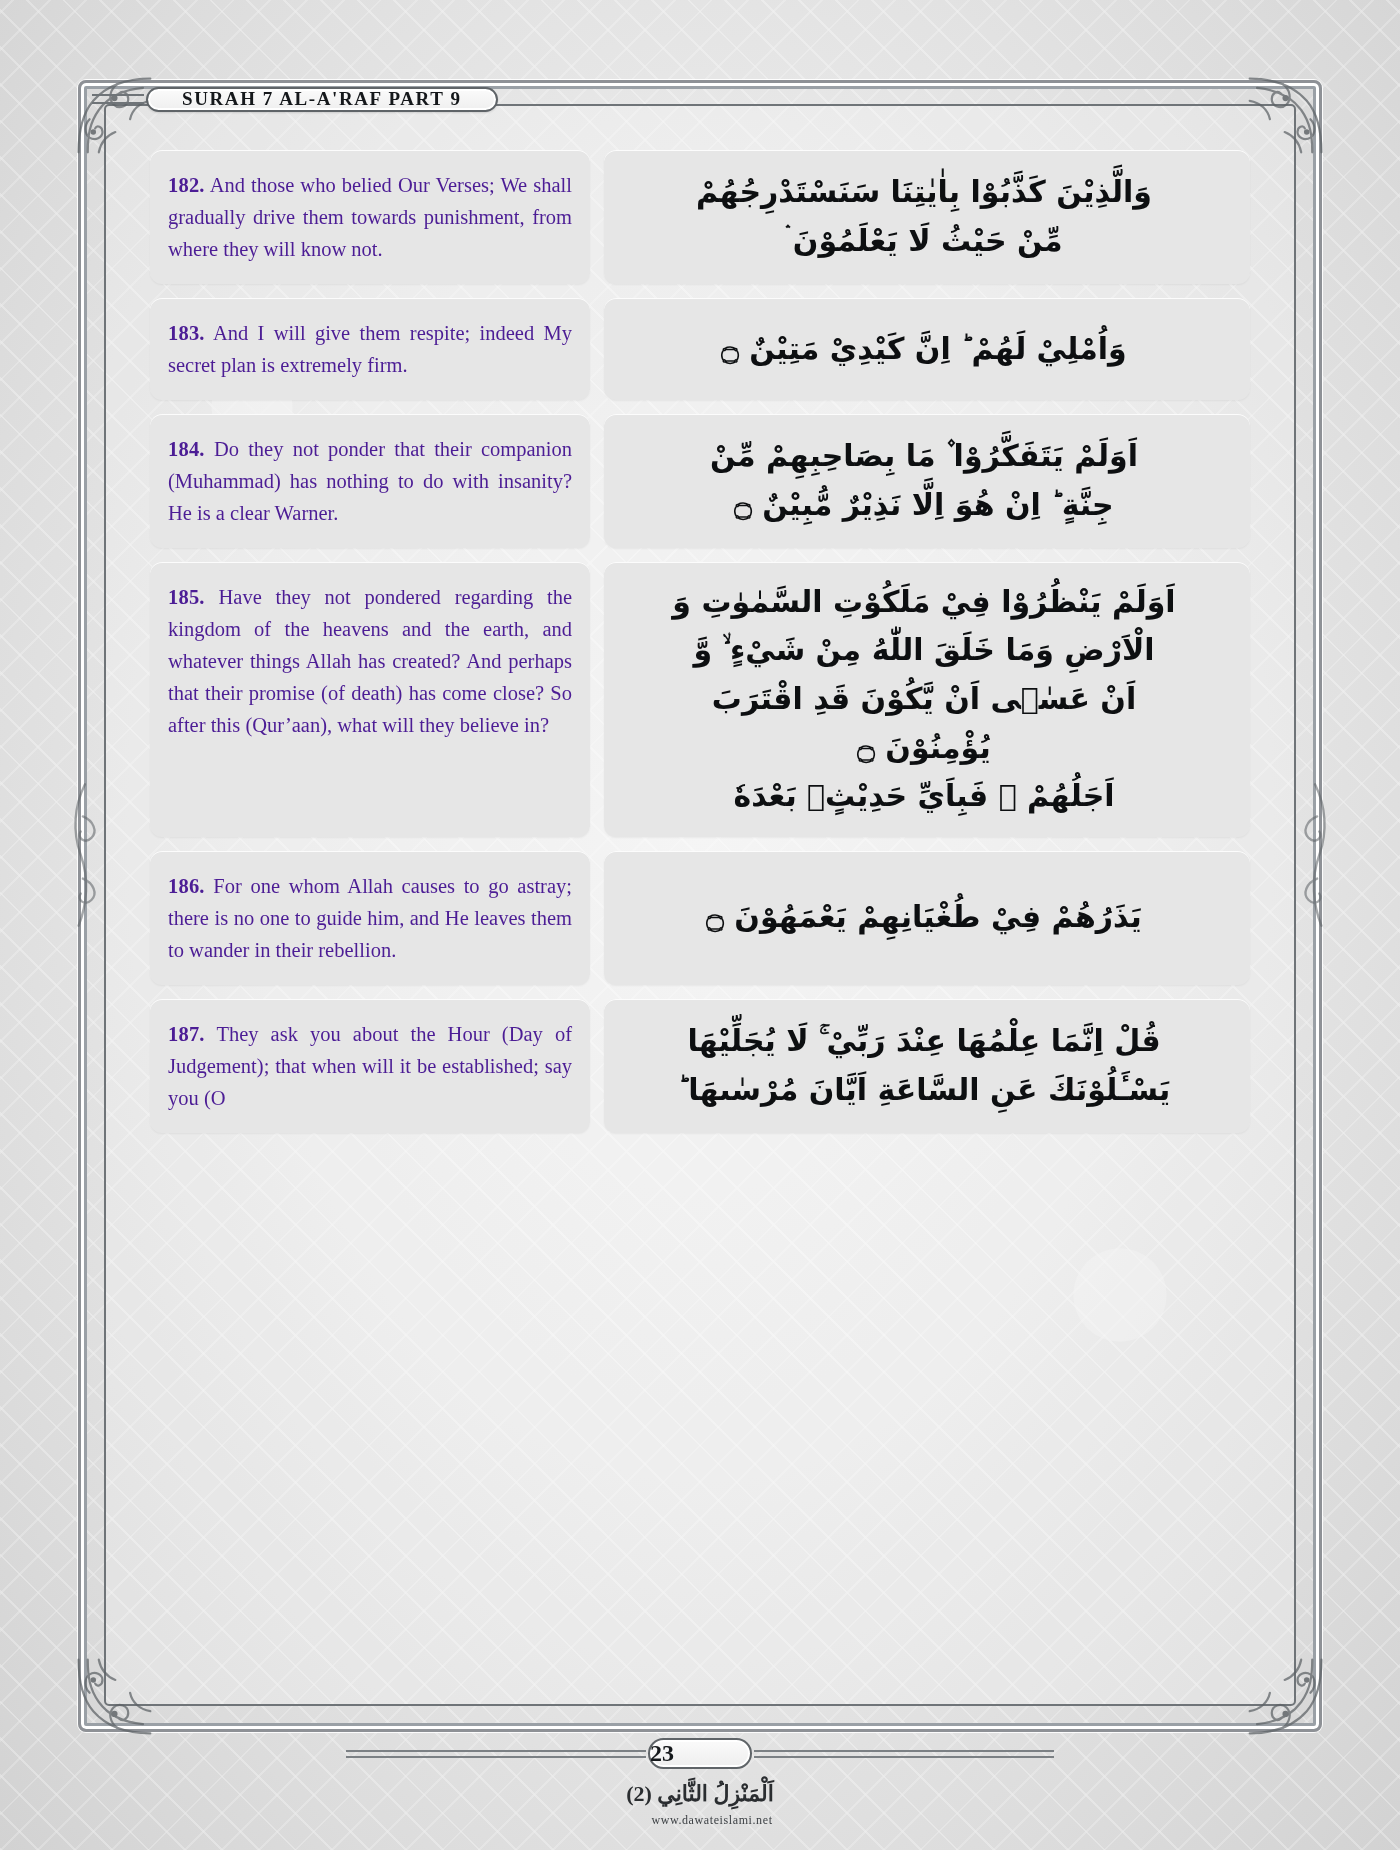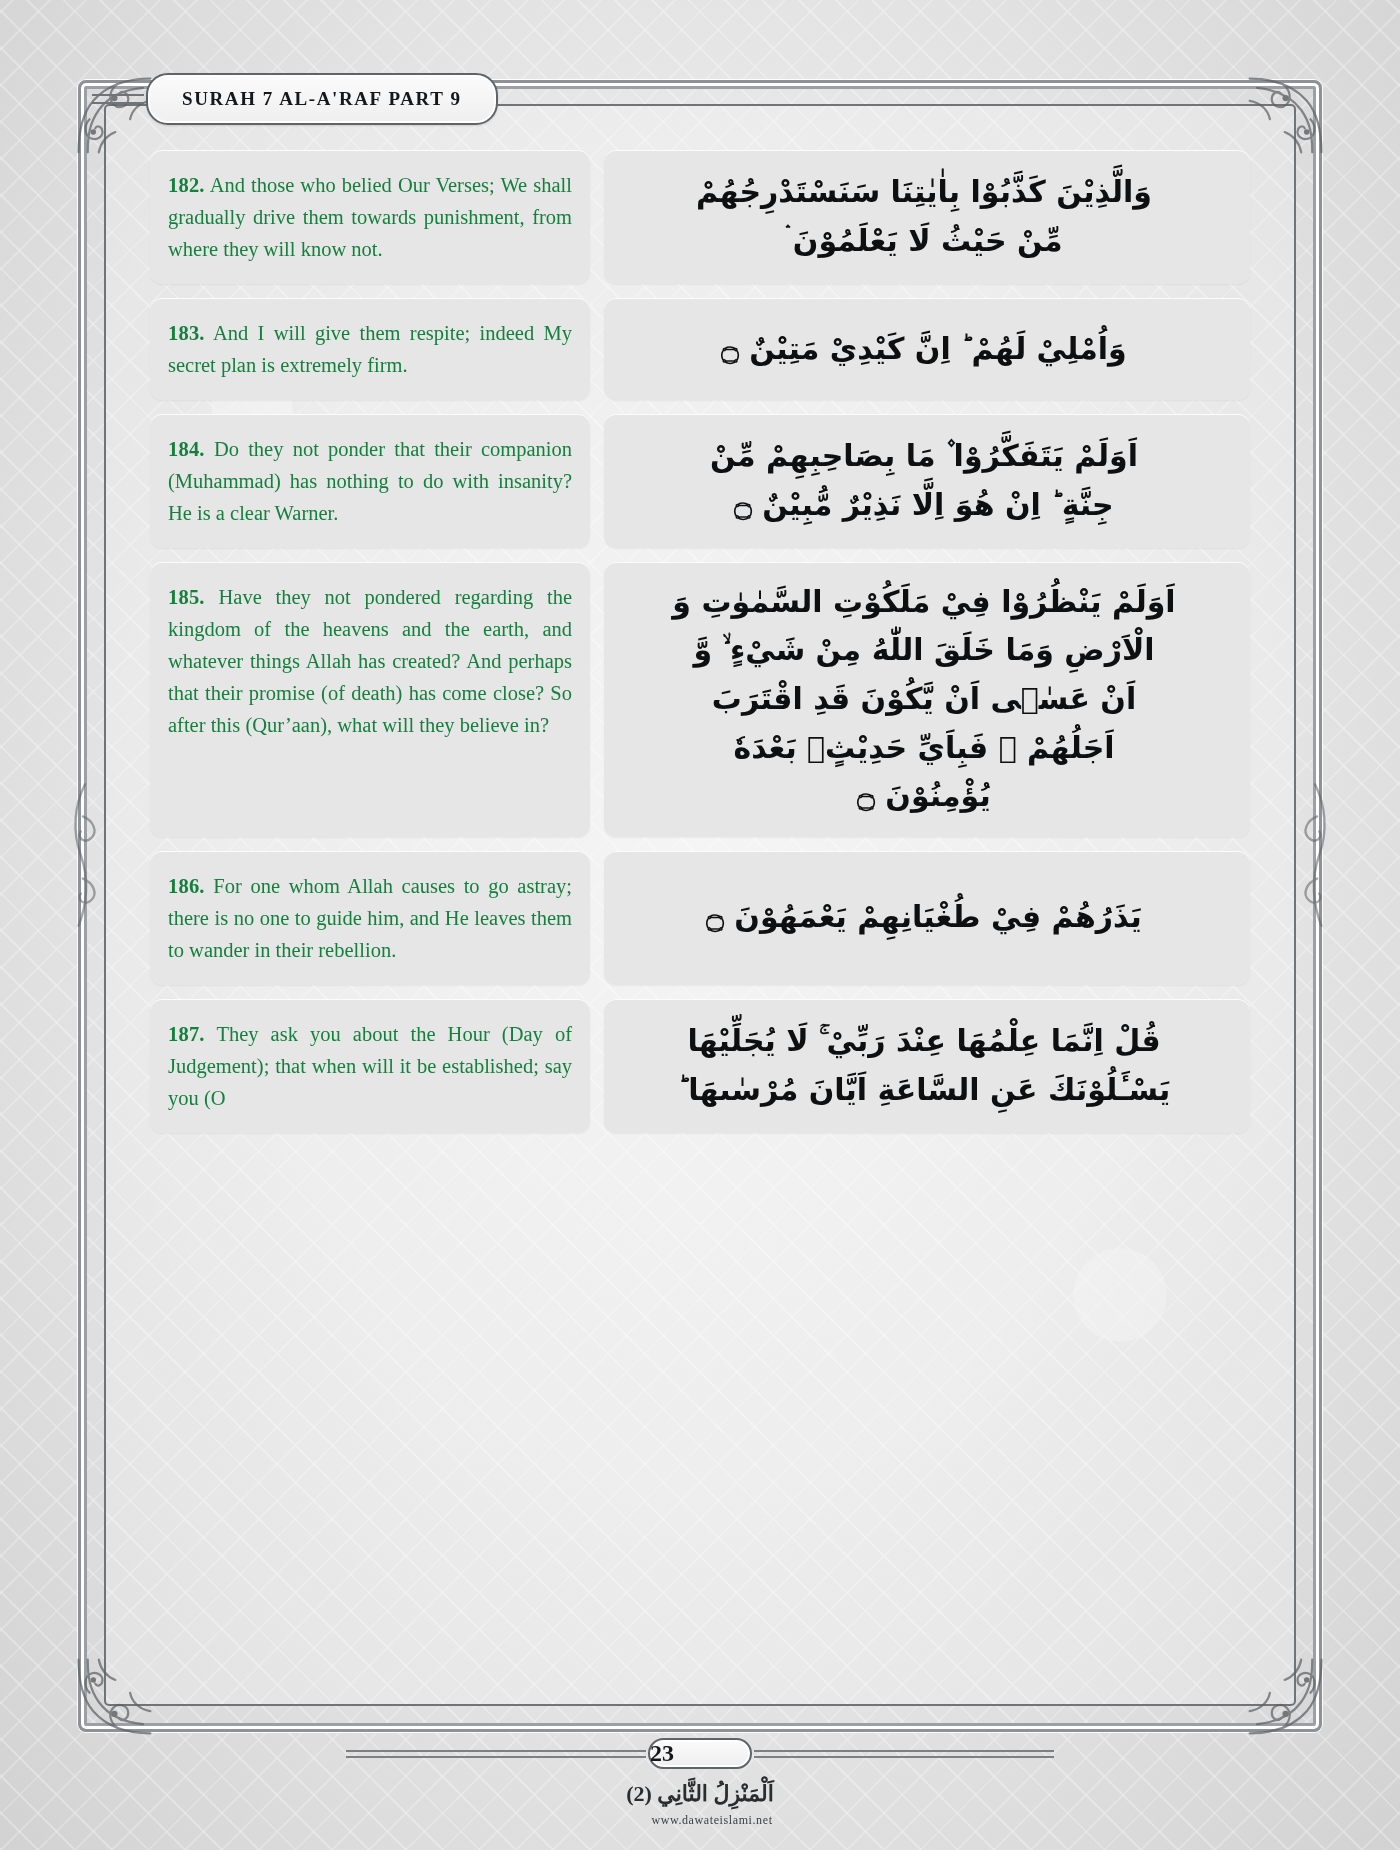--- a/index.html
+++ b/index.html
@@ -84,21 +84,21 @@
     position: absolute;
     left: 104px; right: 104px; top: 76px;
     height: 46px;
     display: flex;
     justify-content: space-between;
     align-items: center;
     z-index: 6;
   }
   .cartouche {
     position: relative;
-    height: 52px;
+    height: 25px;
     min-width: 330px;
     display: flex;
     align-items: center;
     justify-content: center;
     background: linear-gradient(#fbfbfb, #efefef);
     border: 2px solid #5f6468;
     border-radius: 22px;
     padding: 0 34px;
     box-shadow: inset 0 0 0 2px #ffffff, 0 1px 2px rgba(0,0,0,.12);
   }
@@ -164,21 +164,21 @@
     padding: 16px 24px 16px 18px;
     display: flex;
     flex-direction: column;
     justify-content: center;
   }
 
   .en-text {
     font-family: "Liberation Serif", serif;
     font-size: 20.5px;
     line-height: 1.56;
-    color: #15803d;
+    color: #4c1d95;
     text-align: justify;
     text-justify: inter-word;
     hyphens: none;
   }
   .en-text .vnum {
     font-weight: 700;
     letter-spacing: .2px;
   }
 
   .ar-line {
@@ -379,22 +379,22 @@
       <div class="cell cell-en">
         <p class="en-text">
           <span class="vnum">185.</span>
           <span>Have they not pondered regarding the kingdom of the heavens and the earth, and whatever things Allah has created? And perhaps that their promise (of death) has come close? So after this (Qur’aan), what will they believe in?</span>
         </p>
       </div>
       <div class="cell cell-ar">
         <div class="ar-line">اَوَلَمْ يَنْظُرُوْا فِيْ مَلَكُوْتِ السَّمٰوٰتِ وَ</div>
         <div class="ar-line">الْاَرْضِ وَمَا خَلَقَ اللّٰهُ مِنْ شَيْءٍ ۙ وَّ</div>
         <div class="ar-line">اَنْ عَسٰۤى اَنْ يَّكُوْنَ قَدِ اقْتَرَبَ</div>
+        <div class="ar-line">يُؤْمِنُوْنَ ۝</div>
         <div class="ar-line">اَجَلُهُمْ ۚ فَبِاَيِّ حَدِيْثٍۭ بَعْدَهٗ</div>
-        <div class="ar-line">يُؤْمِنُوْنَ ۝</div>
       </div>
     </div>
 
     <div class="verse-row">
       <div class="cell cell-en">
         <p class="en-text">
           <span class="vnum">186.</span>
           <span>For one whom Allah causes to go astray; there is no one to guide him, and He leaves them to wander in their rebellion.</span>
         </p>
       </div>

